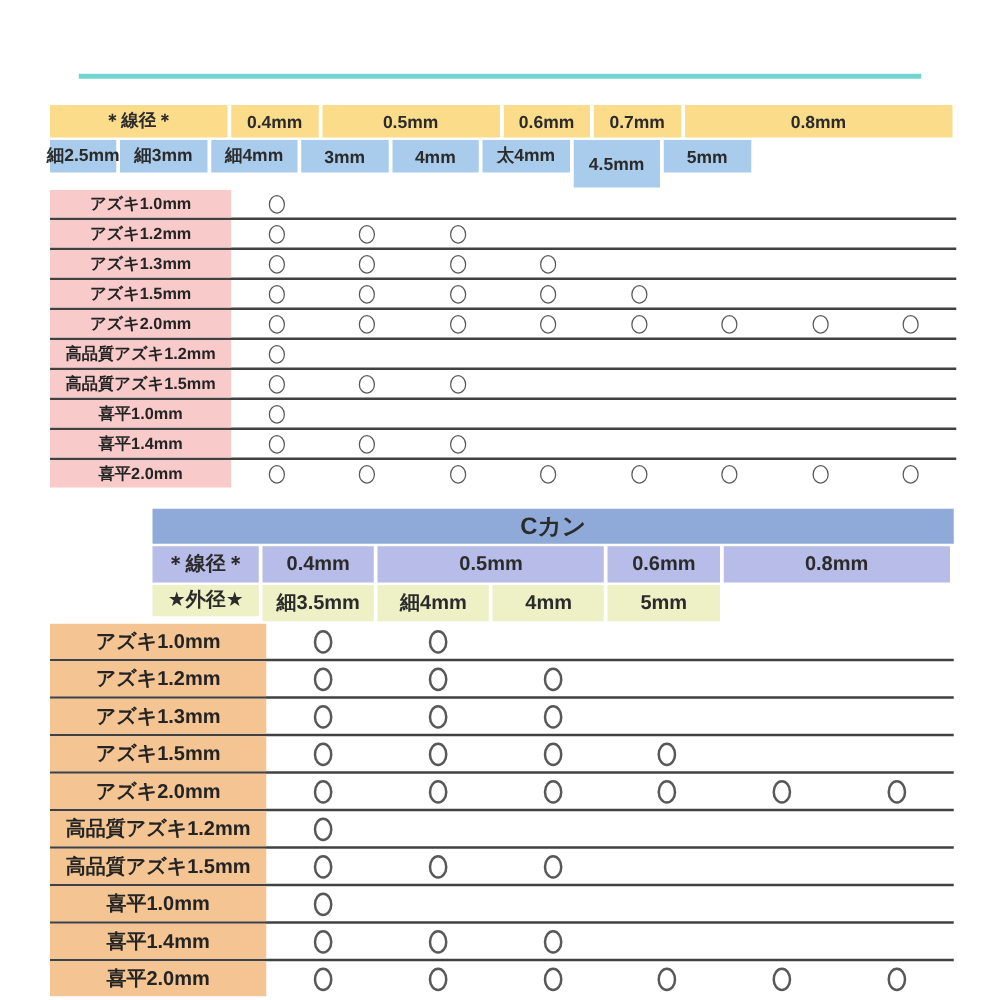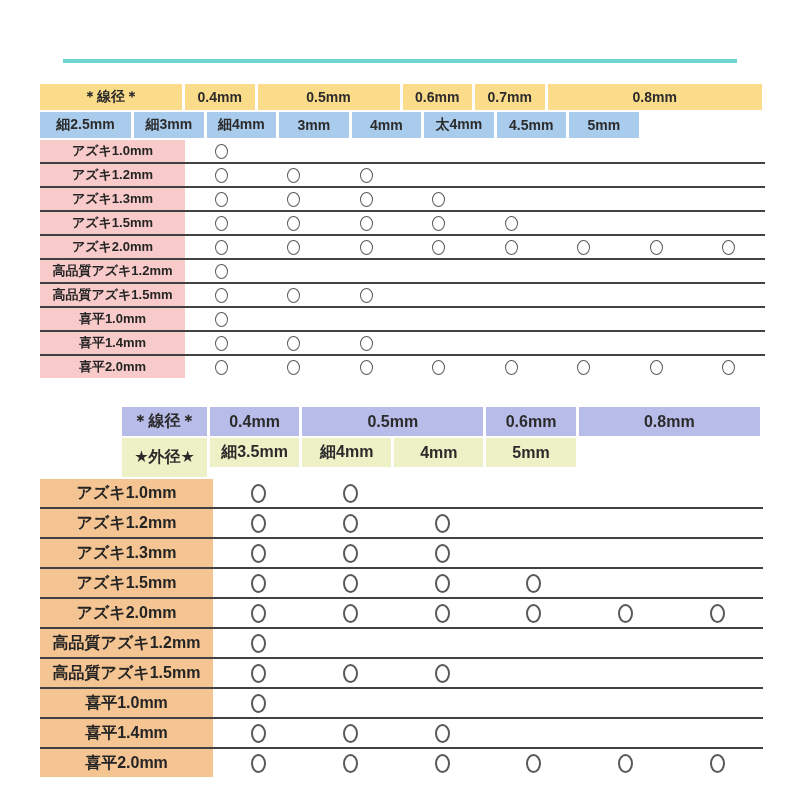--- a/index.html
+++ b/index.html
@@ -30,27 +30,27 @@
       <div class="ctable" style="left: 40px; top: 84px; width: 725px;">
         <div class="h-row" style="margin-left: 0px;">
           <div class="h-cell" style="width: 142px; height: 26px; background: rgb(251, 220, 138); font-size: 14px;">＊線径＊</div>
           <div class="h-cell" style="width: 69.5px; height: 26px; background: rgb(251, 220, 138); font-size: 14px;">0.4mm</div>
           <div class="h-cell" style="width: 142px; height: 26px; background: rgb(251, 220, 138); font-size: 14px;">0.5mm</div>
           <div class="h-cell" style="width: 69.5px; height: 26px; background: rgb(251, 220, 138); font-size: 14px;">0.6mm</div>
           <div class="h-cell" style="width: 69.5px; height: 26px; background: rgb(251, 220, 138); font-size: 14px;">0.7mm</div>
           <div class="h-cell" style="width: 214.5px; height: 26px; background: rgb(251, 220, 138); font-size: 14px;">0.8mm</div>
         </div>
         <div class="h-row" style="margin-left: 0px;">
-          <div class="h-cell" style="width: 91px; height: 26px; background: rgb(169, 203, 236); font-size: 14px;">細2.5mm</div>
+          <div class="h-cell" style="width: 53px; height: 26px; background: rgb(169, 203, 236); font-size: 14px;">細2.5mm</div>
           <div class="h-cell" style="width: 69.5px; height: 26px; background: rgb(169, 203, 236); font-size: 14px;">細3mm</div>
           <div class="h-cell" style="width: 69.5px; height: 26px; background: rgb(169, 203, 236); font-size: 14px;">細4mm</div>
           <div class="h-cell" style="width: 69.5px; height: 26px; background: rgb(169, 203, 236); font-size: 14px;">3mm</div>
           <div class="h-cell" style="width: 69.5px; height: 26px; background: rgb(169, 203, 236); font-size: 14px;">4mm</div>
           <div class="h-cell" style="width: 69.5px; height: 26px; background: rgb(169, 203, 236); font-size: 14px;">太4mm</div>
-          <div class="h-cell" style="width: 69.5px; height: 26px; background: rgb(169, 203, 236); font-size: 14px;">4.5mm</div>
+          <div class="h-cell" style="width: 69.5px; height: 38px; background: rgb(169, 203, 236); font-size: 14px;">4.5mm</div>
           <div class="h-cell" style="width: 69.5px; height: 26px; background: rgb(169, 203, 236); font-size: 14px;">5mm</div>
         </div>
         <div class="d-row" style="height: 24px; border-bottom: 2px solid rgb(65, 65, 65);">
           <div class="label-cell" style="width: 145px; background: rgb(248, 202, 202); font-size: 13px;">アズキ1.0mm</div>
           <div class="mark-cell" style="width: 72.5px;">
             <div class="circle" style="width: 13px; height: 15px; border: 1.5px solid rgb(88, 88, 88);"></div>
           </div>
           <div class="mark-cell" style="width: 72.5px;"></div>
           <div class="mark-cell" style="width: 72.5px;"></div>
           <div class="mark-cell" style="width: 72.5px;"></div>
@@ -225,29 +225,30 @@
           </div>
           <div class="mark-cell" style="width: 72.5px;">
             <div class="circle" style="width: 13px; height: 15px; border: 1.5px solid rgb(88, 88, 88);"></div>
           </div>
           <div class="mark-cell" style="width: 72.5px;">
             <div class="circle" style="width: 13px; height: 15px; border: 1.5px solid rgb(88, 88, 88);"></div>
           </div>
         </div>
       </div>
       <div class="ctable" style="left: 40px; top: 407px; width: 723px;">
+        <div class="t-name" style="margin-left: 82px; width: 641px; height: 28px; background: rgb(143, 169, 217); font-size: 19px;">Cカン</div>
         <div class="h-row" style="margin-left: 82px;">
           <div class="h-cell" style="width: 85px; height: 29px; background: rgb(184, 188, 233); font-size: 16px;">＊線径＊</div>
           <div class="h-cell" style="width: 89.1667px; height: 29px; background: rgb(184, 188, 233); font-size: 16px;">0.4mm</div>
           <div class="h-cell" style="width: 181.333px; height: 29px; background: rgb(184, 188, 233); font-size: 16px;">0.5mm</div>
           <div class="h-cell" style="width: 89.1667px; height: 29px; background: rgb(184, 188, 233); font-size: 16px;">0.6mm</div>
           <div class="h-cell" style="width: 181.333px; height: 29px; background: rgb(184, 188, 233); font-size: 16px;">0.8mm</div>
         </div>
         <div class="h-row" style="margin-left: 82px;">
-          <div class="h-cell" style="width: 85px; height: 39px; background: rgb(238, 240, 198); font-size: 16px;">★外径★</div>
+          <div class="h-cell" style="width: 85px; height: 25px; background: rgb(238, 240, 198); font-size: 16px;">★外径★</div>
           <div class="h-cell" style="width: 89.1667px; height: 29px; background: rgb(238, 240, 198); font-size: 16px;">細3.5mm</div>
           <div class="h-cell" style="width: 89.1667px; height: 29px; background: rgb(238, 240, 198); font-size: 16px;">細4mm</div>
           <div class="h-cell" style="width: 89.1667px; height: 29px; background: rgb(238, 240, 198); font-size: 16px;">4mm</div>
           <div class="h-cell" style="width: 89.1667px; height: 29px; background: rgb(238, 240, 198); font-size: 16px;">5mm</div>
         </div>
         <div class="d-row" style="height: 30px; border-bottom: 2px solid rgb(65, 65, 65);">
           <div class="label-cell" style="width: 173px; background: rgb(245, 196, 147); font-size: 16px;">アズキ1.0mm</div>
           <div class="mark-cell" style="width: 91.6667px;">
             <div class="circle" style="width: 15px; height: 19px; border: 2px solid rgb(88, 88, 88);"></div>
           </div>

